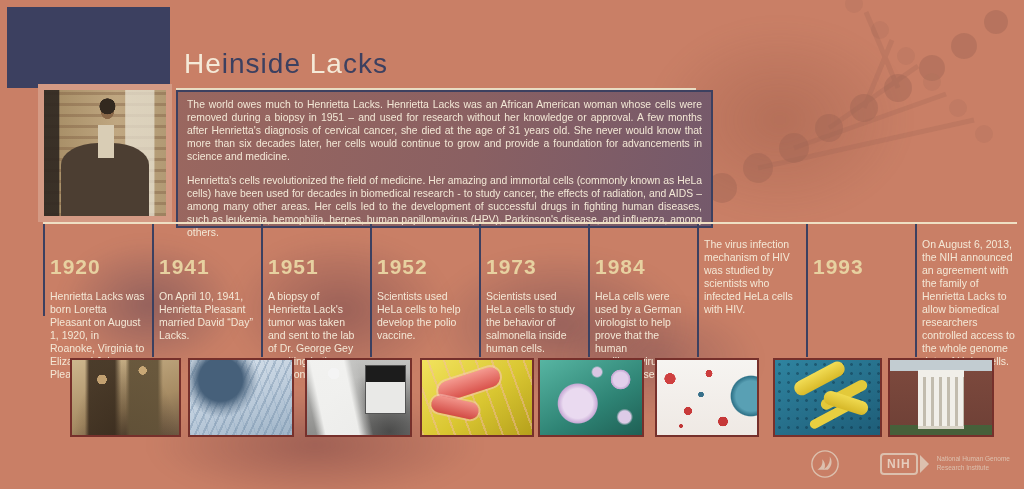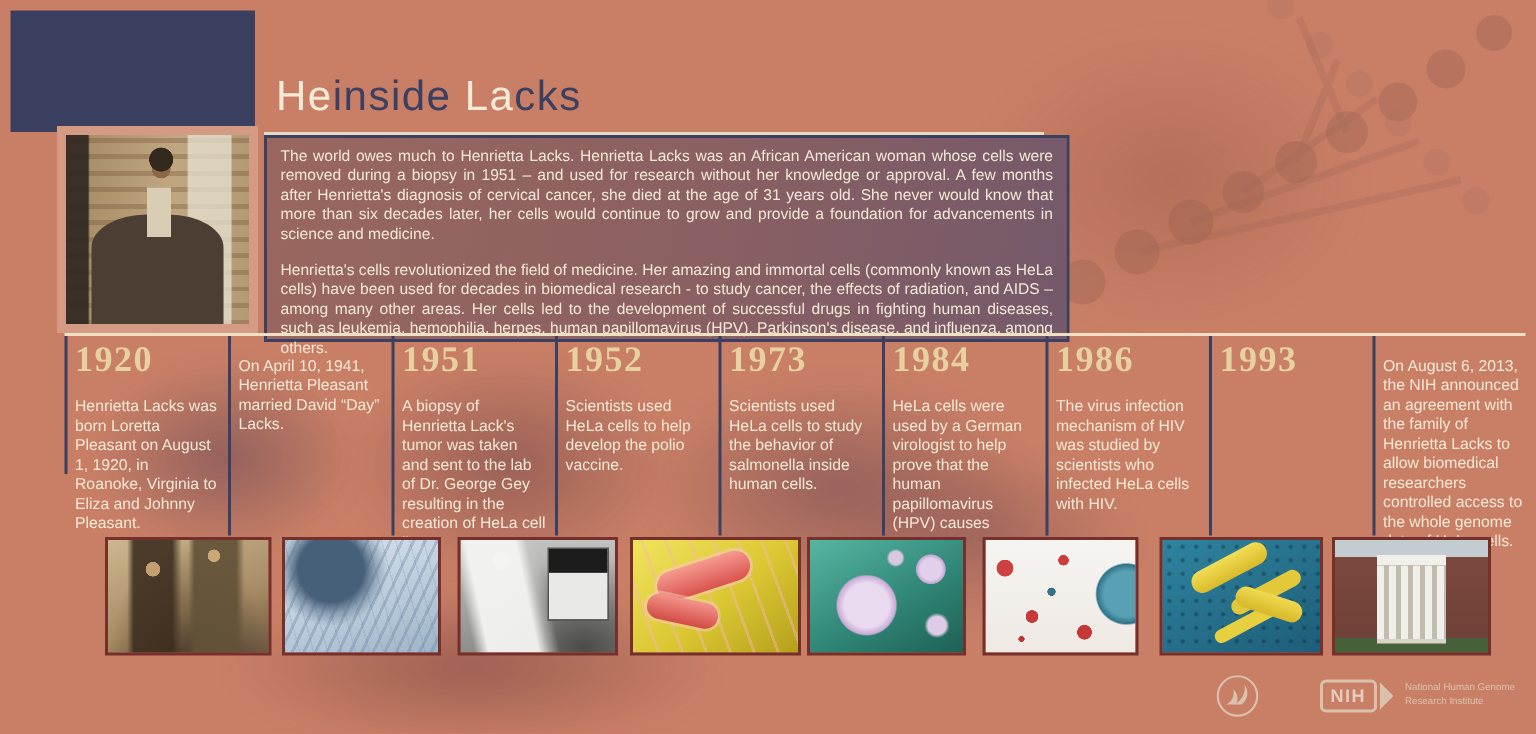--- a/index.html
+++ b/index.html
@@ -38,22 +38,22 @@
   #portrait-photo::after{content:"";position:absolute;left:44%;top:28%;width:13%;height:26%;
     background:#d9cdb5;}
 
   
   #dna{left:596px;top:0;width:428px;height:223px;opacity:.85;pointer-events:none;}
 
   
   #timeline-rule{left:43px;top:222px;width:974px;height:2px;background:#efe0c4;}
   .vline{width:2px;background:#3c4060;top:224px;height:133px;}
   .col{top:227px;width:96px;}
-  .year{font-size:24px;font-weight:bold;color:#e7d1a0;letter-spacing:1px;
-        font-family:Liberation Serif, serif;}
+  .year{font-size:21px;font-weight:bold;color:#e7d1a0;letter-spacing:1px;
+        font-family:Liberation Sans, sans-serif;margin-top:28px;}
   .entry{margin-top:11px;font-size:10.5px;line-height:1.24;color:#f4e8d6;}
 
   
   .tphoto{top:358px;height:75px;border:2px solid #76302b;box-sizing:content-box;overflow:hidden;}
   .tphoto::before,.tphoto::after{content:"";position:absolute;}
 
   .ph-wedding{background:
       radial-gradient(circle 7px at 28% 26%, #c2a070 0 68%, transparent 71%),
       radial-gradient(circle 6px at 66% 14%, #c9a876 0 68%, transparent 71%),
       linear-gradient(90deg, transparent 12%, rgba(58,44,30,0.88) 16% 40%, transparent 46%, transparent 50%, rgba(98,82,56,0.92) 54% 80%, transparent 85%),
@@ -197,40 +197,40 @@
 <div class="vline abs" style="left:588px;"></div>
 <div class="vline abs" style="left:697px;"></div>
 <div class="vline abs" style="left:806px;"></div>
 <div class="vline abs" style="left:915px;"></div>
 
 <div class="col abs" style="left:50px;">
   <div class="year">1920</div>
   <div class="entry">Henrietta Lacks was born Loretta Pleasant on August 1, 1920, in Roanoke, Virginia to Eliza and Johnny Pleasant.</div>
 </div>
 <div class="col abs" style="left:159px;">
+  <div class="year">1941</div>
   <div class="entry">On April 10, 1941, Henrietta Pleasant married David “Day” Lacks.</div>
 </div>
 <div class="col abs" style="left:268px;">
   <div class="year">1951</div>
   <div class="entry">A biopsy of Henrietta Lack's tumor was taken and sent to the lab of Dr. George Gey resulting in the creation of HeLa cell line.</div>
 </div>
 <div class="col abs" style="left:377px;">
   <div class="year">1952</div>
   <div class="entry">Scientists used HeLa cells to help develop the polio vaccine.</div>
 </div>
 <div class="col abs" style="left:486px;">
   <div class="year">1973</div>
   <div class="entry">Scientists used HeLa cells to study the behavior of salmonella inside human cells.</div>
 </div>
 <div class="col abs" style="left:595px;">
   <div class="year">1984</div>
   <div class="entry">HeLa cells were used by a German virologist to help prove that the human papillomavirus (HPV) causes cancer.</div>
 </div>
 <div class="col abs" style="left:704px;">
-  <div class="year">1986</div>
   <div class="entry">The virus infection mechanism of HIV was studied by scientists who infected HeLa cells with HIV.</div>
 </div>
 <div class="col abs" style="left:813px;">
   <div class="year">1993</div>
 </div>
 <div class="col abs" style="left:922px;">
   <div class="entry">On August 6, 2013, the NIH announced an agreement with the family of Henrietta Lacks to allow biomedical researchers controlled access to the whole genome data of HeLa cells.</div>
 </div>
 
 <div class="tphoto ph-wedding abs" style="left:70px;width:107px;position:absolute;" title="Sepia wedding portrait of Henrietta and David Lacks"></div>

